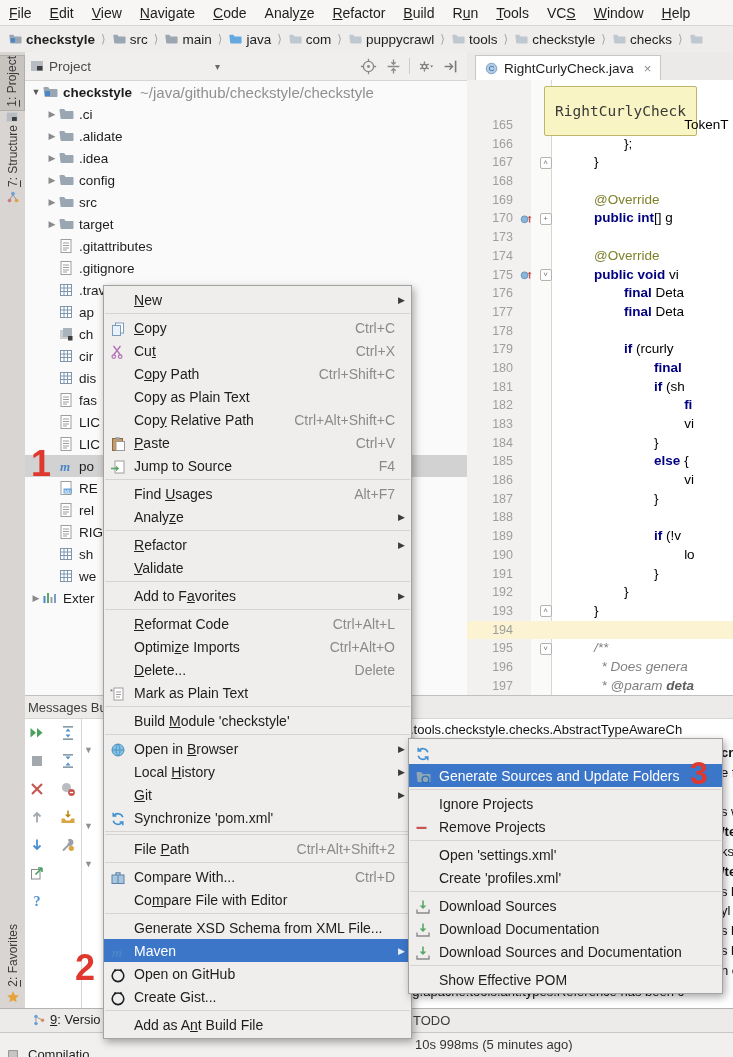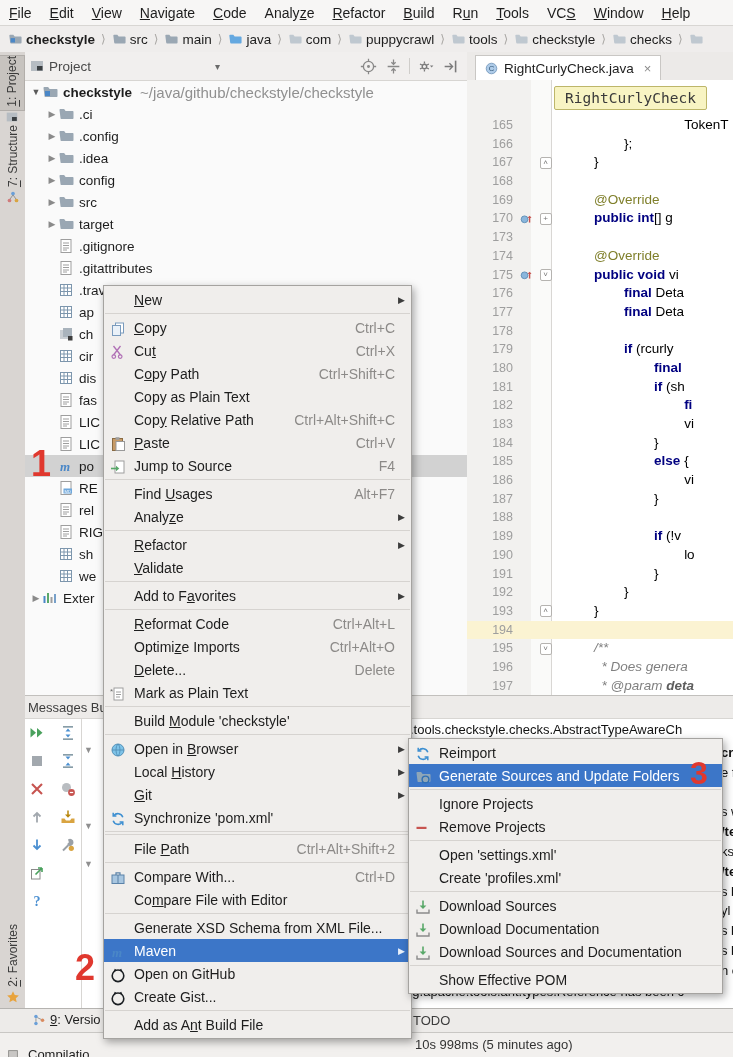--- a/index.html
+++ b/index.html
@@ -51,21 +51,21 @@
   .tr-sub{color:#909090;margin-left:8px;font-size:15px;}
 
   
   #tabbar{position:absolute;left:467px;top:52px;width:266px;height:28px;background:#eceae8;
           border-bottom:1px solid #c9c7c4;display:flex;align-items:flex-end;}
   #tab-active{margin-left:8px;background:#fff;border:1px solid #c9c7c4;border-bottom:none;
               height:24px;display:flex;align-items:center;gap:6px;padding:0 9px;font-size:13.5px;}
   #tab-active .close{color:#8a8a8a;font-size:13px;margin-left:4px;}
   #editor-body{position:absolute;left:467px;top:80px;width:266px;height:615px;
      background:linear-gradient(to right,#f2f1ef 0,#f2f1ef 64px,#fafaf9 64px,#fafaf9 84px,#d9d7d4 84px,#d9d7d4 85px,#ffffff 85px);}
-  #lens-chip{position:absolute;left:87px;top:6px;height:20px;padding:1px 10px;background:#f8f4c3;
+  #lens-chip{position:absolute;left:77px;top:6px;height:20px;padding:14px 10px;background:#f8f4c3;
              border:1px solid #bdb66a;border-radius:2px;font-family:"DejaVu Sans Mono",monospace;
              font-size:14.5px;color:#3a3a3a;line-height:20px;}
   #code{position:absolute;left:0;top:36px;width:266px;font-family:Liberation Sans, sans-serif;
         font-size:13.5px;line-height:18.7px;}
   .code-line{display:flex;height:18.7px;white-space:pre;}
   .code-line.caret{background:#fbf3d2;}
   .ln{width:46px;text-align:right;padding-right:4px;color:#9e9e9e;font-size:12.5px;flex:0 0 auto;}
   .gi{width:18px;flex:0 0 auto;display:flex;align-items:center;justify-content:center;}
   .gi .icon{width:13px;height:13px;}
   .gf{width:21px;flex:0 0 auto;display:flex;align-items:center;justify-content:center;}
@@ -325,21 +325,21 @@
         </span>
         <span class="tr-label">.ci</span>
       </div>
       <div class="tree-row" style="padding-left: 21px;">
         <span class="tr-arrow">▶</span>
         <span class="icon">
           <svg viewBox="0 0 16 16">
             <path d="M1.5 4c0-.6.4-1 1-1h3.6l1.5 2h6.9c.6 0 1 .4 1 1v6c0 .6-.4 1-1 1h-11c-.6 0-1-.4-1-1z" fill="#9aa7b3"></path>
           </svg>
         </span>
-        <span class="tr-label">.config</span>
+        <span class="tr-label">.alidate</span>
       </div>
       <div class="tree-row" style="padding-left: 21px;">
         <span class="tr-arrow">▶</span>
         <span class="icon">
           <svg viewBox="0 0 16 16">
             <path d="M1.5 4c0-.6.4-1 1-1h3.6l1.5 2h6.9c.6 0 1 .4 1 1v6c0 .6-.4 1-1 1h-11c-.6 0-1-.4-1-1z" fill="#9aa7b3"></path>
           </svg>
         </span>
         <span class="tr-label">.idea</span>
       </div>
@@ -371,31 +371,31 @@
         <span class="tr-label">target</span>
       </div>
       <div class="tree-row" style="padding-left: 21px;">
         <span class="tr-arrow"></span>
         <span class="icon">
           <svg viewBox="0 0 16 16">
             <rect x="3" y="1.5" width="10" height="13" fill="#fff" stroke="#9e9e9e"></rect>
             <path stroke="#9e9e9e" d="M5 5h6M5 7.5h6M5 10h6M5 12h4"></path>
           </svg>
         </span>
-        <span class="tr-label">.gitignore</span>
+        <span class="tr-label">.gitattributes</span>
       </div>
       <div class="tree-row" style="padding-left: 21px;">
         <span class="tr-arrow"></span>
         <span class="icon">
           <svg viewBox="0 0 16 16">
             <rect x="3" y="1.5" width="10" height="13" fill="#fff" stroke="#9e9e9e"></rect>
             <path stroke="#9e9e9e" d="M5 5h6M5 7.5h6M5 10h6M5 12h4"></path>
           </svg>
         </span>
-        <span class="tr-label">.gitattributes</span>
+        <span class="tr-label">.gitignore</span>
       </div>
       <div class="tree-row" style="padding-left: 21px;">
         <span class="tr-arrow"></span>
         <span class="icon">
           <svg viewBox="0 0 16 16">
             <rect x="2.5" y="2.5" width="11" height="11" fill="#fff" stroke="#7d96ad"></rect>
             <path stroke="#7d96ad" d="M2.5 6h11M2.5 9.5h11M6 2.5v11M9.5 2.5v11"></path>
           </svg>
         </span>
         <span class="tr-label">.travis.yml</span>
@@ -942,21 +942,20 @@
       </div>
     </div>
   <div id="maven-submenu" class="menu">
       <div class="menu-item">
         <span class="mi-icon"><span class="icon"><svg viewBox="0 0 16 16">
               <path d="M12.8 6.2A5.2 5.2 0 0 0 3.8 4.6" stroke="#3d8fd1" fill="none" stroke-width="1.5"></path>
               <path d="M3.2 1.8v3.2h3.2" fill="none" stroke="#3d8fd1" stroke-width="1.5"></path>
               <path d="M3.2 9.8a5.2 5.2 0 0 0 9 1.6" stroke="#3d8fd1" fill="none" stroke-width="1.5"></path>
               <path d="M12.8 14.2V11H9.6" fill="none" stroke="#3d8fd1" stroke-width="1.5"></path>
             </svg></span></span>
-        <span class="mi-label">Reimport</span>
         <span class="mi-arrow"></span>
       </div>
       <div class="menu-item selected">
         <span class="mi-icon"><span class="icon"><svg viewBox="0 0 16 16">
               <path d="M1.5 4c0-.6.4-1 1-1h3.6l1.5 2h6.9c.6 0 1 .4 1 1v6c0 .6-.4 1-1 1h-11c-.6 0-1-.4-1-1z" fill="#8fa6b8"></path>
               <circle cx="10.5" cy="10.5" r="3.4" fill="none" stroke="#2f6fb4" stroke-width="1.4"></circle>
               <path d="M9 13.6l-1.6 1 .3-2z" fill="#2f6fb4"></path>
             </svg></span></span>
         <span class="mi-label">Generate Sources and Update Folders</span>
         <span class="mi-arrow"></span>

